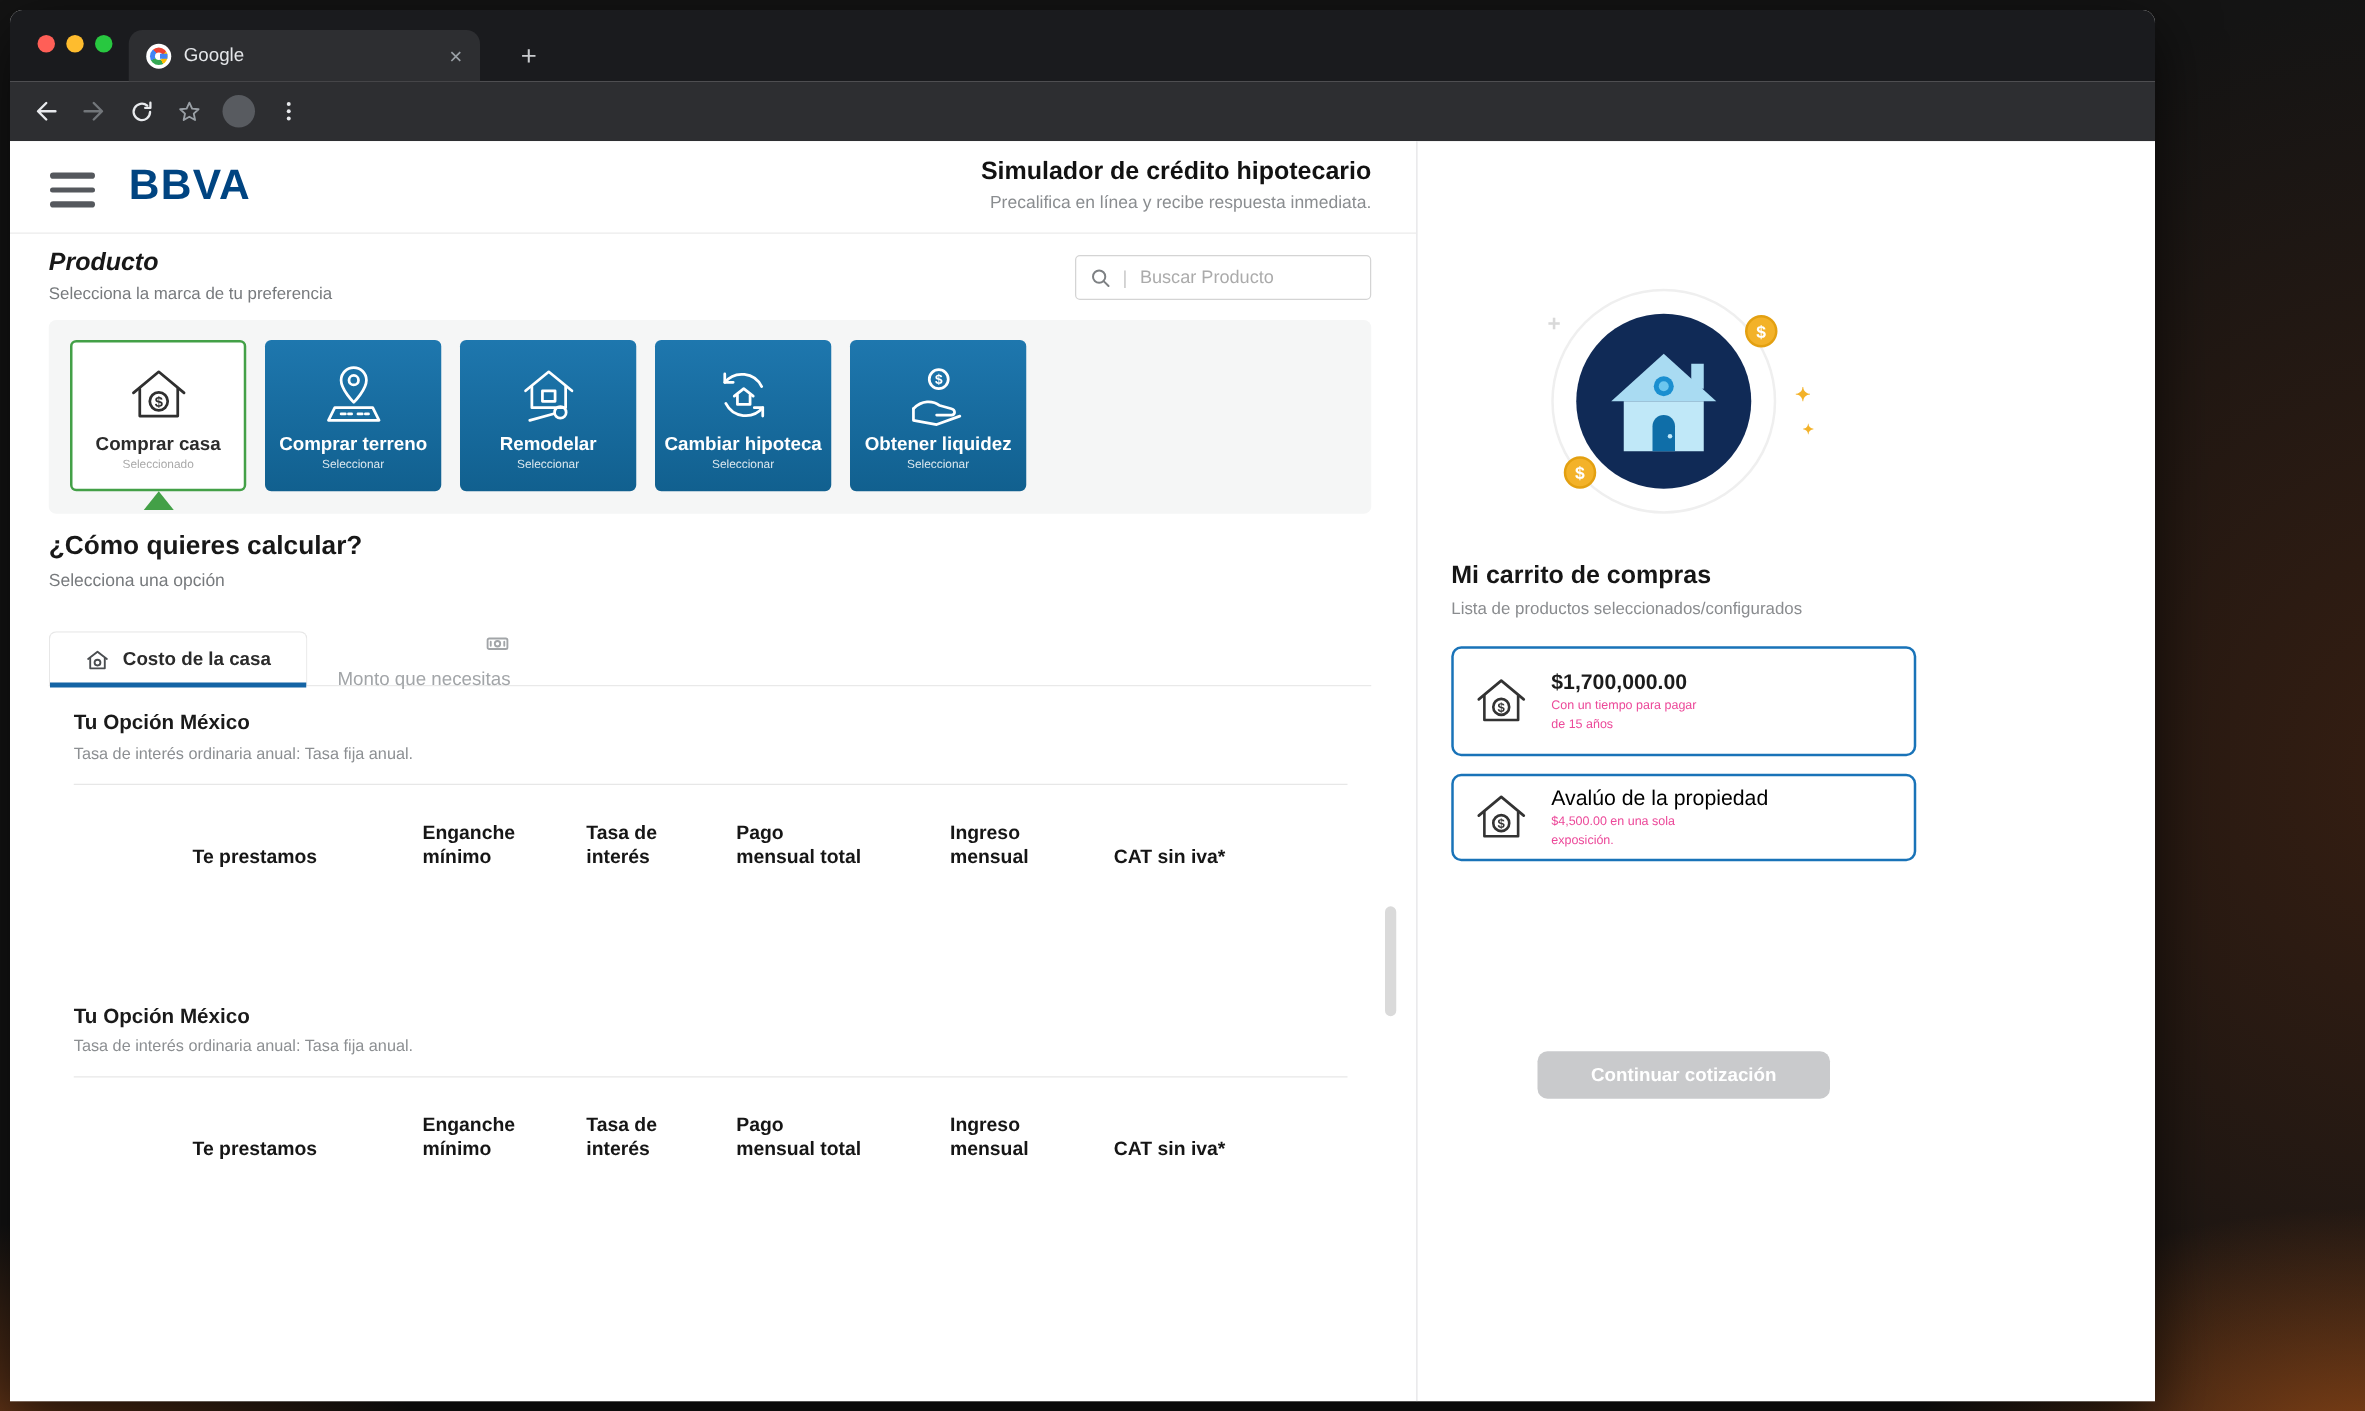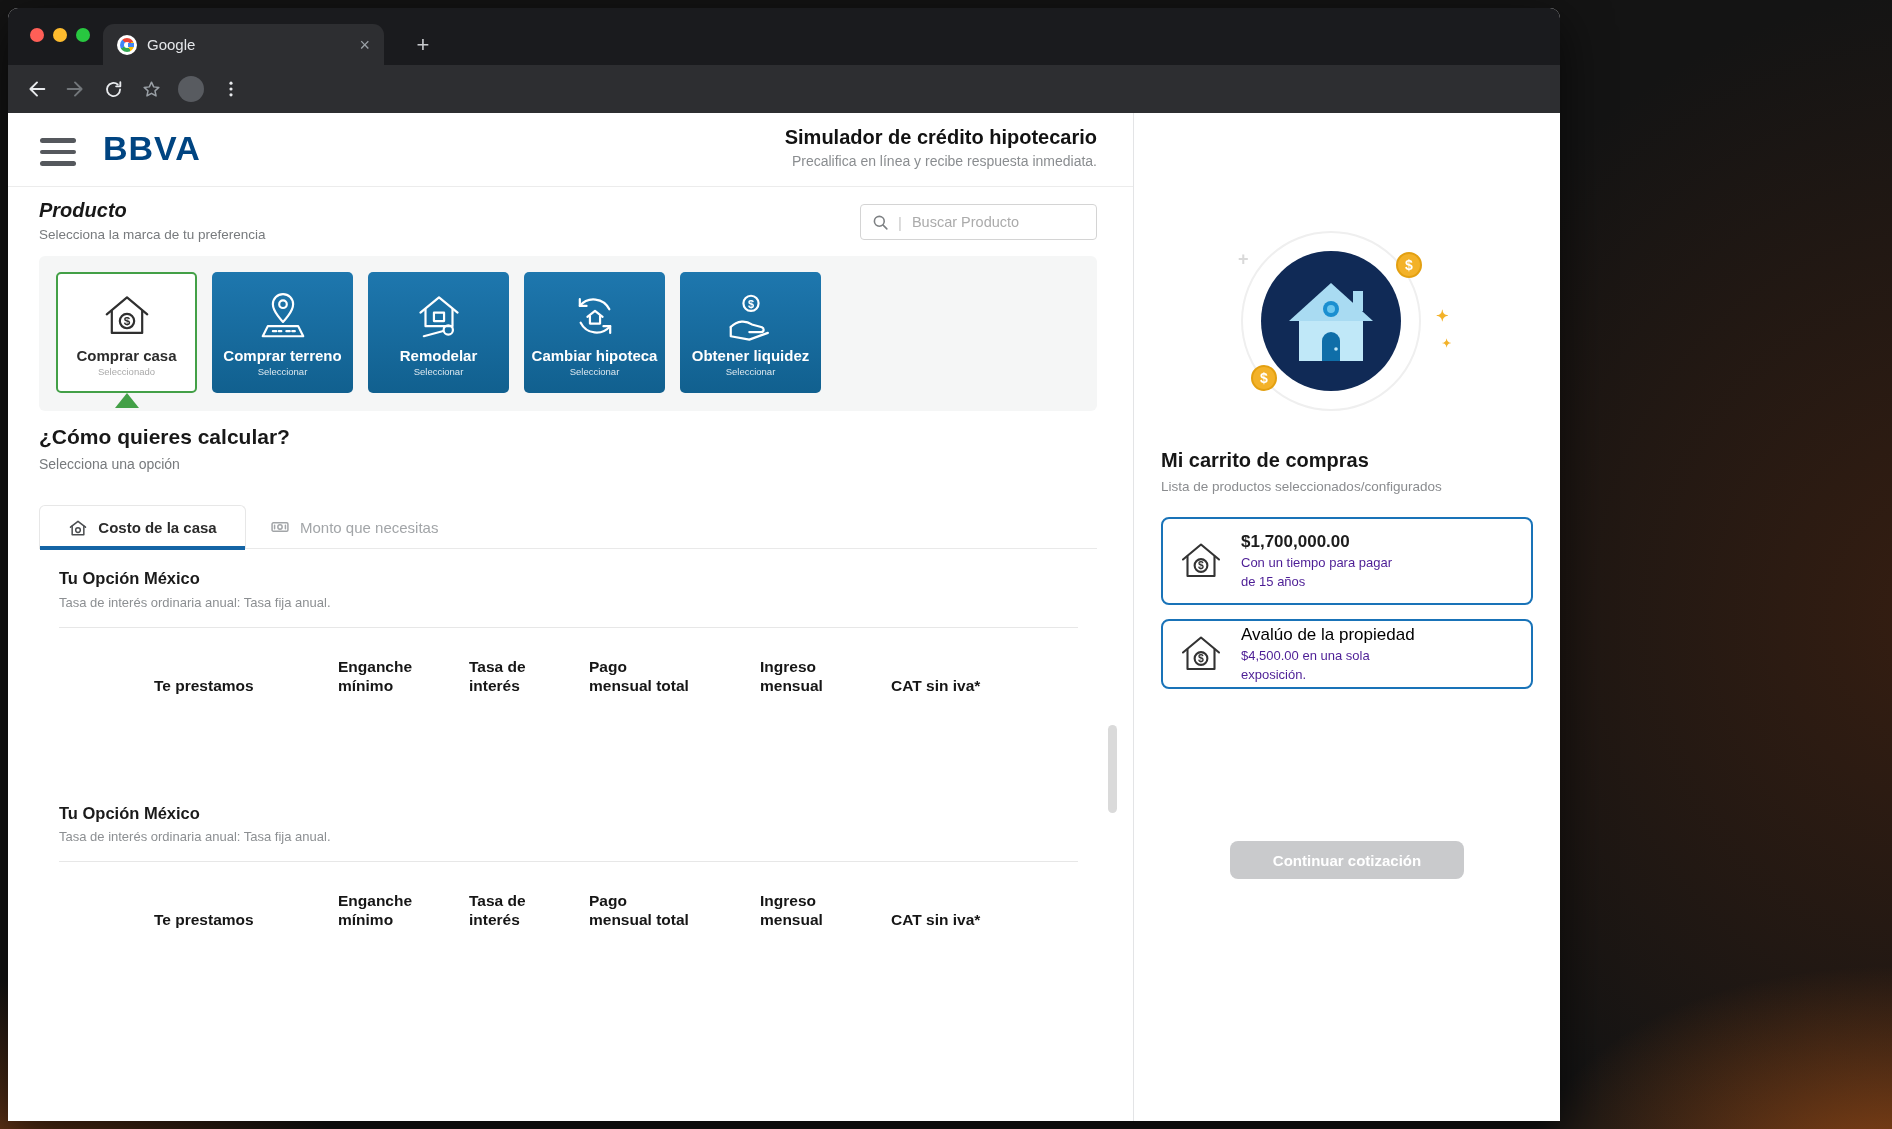--- a/index.html
+++ b/index.html
@@ -7,21 +7,21 @@
   body {
     width:1892px; height:1129px; overflow:hidden;
     font-family:"Liberation Sans", sans-serif;
     background:
       radial-gradient(520px 300px at 0% 104%, rgba(200,94,26,.55), transparent 65%),
       radial-gradient(560px 320px at 100% 104%, rgba(210,98,22,.6), transparent 65%),
       radial-gradient(820px 900px at 103% 55%, rgba(95,42,14,.45), transparent 70%),
       #141414;
   }
   .window {
-    position:absolute; left:8px; top:8px; width:1552px; height:1113px;
+    position:absolute; left:8px; top:8px; width:1716px; height:1113px;
     border-radius:10px 10px 0 0; overflow:hidden; background:#fff;
     box-shadow:0 14px 50px rgba(0,0,0,.65);
     display:flex; flex-direction:column;
   }
   
   .tabstrip { height:57px; background:#1a1b1e; position:relative; flex:0 0 auto; }
   .lights { position:absolute; left:22px; top:20px; display:flex; gap:9px; }
   .light { width:14px; height:14px; border-radius:50%; }
   .light.red{background:#ff5f57}.light.yellow{background:#febc2e}.light.green{background:#28c840}
   .tab {
@@ -75,22 +75,22 @@
   .tri { position:absolute; left:50%; transform:translateX(-50%); bottom:-17px; width:0; height:0;
     border-left:12px solid transparent; border-right:12px solid transparent; border-bottom:15px solid #43a047; }
   .calc-title { position:absolute; left:31px; top:312px; font-size:21px; font-weight:bold; color:#181818; }
   .calc-sub { position:absolute; left:31px; top:343px; font-size:14px; color:#777a7d; }
   .tabs { position:absolute; left:31px; top:392px; width:1058px; height:44px; border-bottom:1px solid #e9e9e9; }
   .tab-active { position:absolute; left:0; top:0; width:207px; height:44px; background:#fff;
     border:1px solid #e7e7e7; border-bottom:none; border-radius:6px 6px 0 0;
     display:flex; align-items:center; justify-content:center; gap:10px;
     font-size:15px; font-weight:600; color:#2b2b2b; }
   .tab-active::after { content:""; position:absolute; left:0; right:0; bottom:-1px; height:4px; background:#1464A5; }
-  .tab-idle { position:absolute; top:0; height:44px; display:flex; align-items:center; gap:10px;
-    font-size:15px; color:#a2a5a8; }
+  .tab-idle { position:absolute; top:0; height:44px; display:flex; align-items:flex-end; gap:10px;
+    font-size:15px; color:#a2a5a8;flex-direction:column; }
   .tab-idle.t2 { left:231px; } .tab-idle.t3 { left:436px; }
   .ticon { width:20px; height:20px; } .ticon svg { width:100%; height:100%; display:block; }
   .opt-title { position:absolute; left:51px; font-size:16.5px; font-weight:bold; color:#1a1a1a; }
   .opt-sub { position:absolute; left:51px; font-size:13px; color:#8c8f92; }
   .rule { position:absolute; left:51px; width:1019px; height:1px; background:#e7e7e7; }
   .thead, .trow { position:absolute; left:51px; width:1019px;
     display:grid; grid-template-columns:95px 184px 131px 120px 171px 131px 1fr; }
   .thead { align-items:end; height:58px; }
   .th { font-size:15.5px; font-weight:bold; color:#161616; white-space:pre-line; line-height:1.18; padding-bottom:4px; }
   .trow { height:56px; align-items:center; background:#f7f7f8; }
@@ -120,21 +120,21 @@
   .spark.s3 { left:308px; top:224px; color:#f3b229; font-size:11px; }
   .cart-title { position:absolute; left:27px; top:336px; font-size:20px; font-weight:bold; color:#161616; }
   .cart-sub { position:absolute; left:27px; top:366px; font-size:13.5px; color:#8a8c8f; }
   .cartcard { position:absolute; left:27px; width:372px; border:2px solid #1973B8; border-radius:8px;
     display:flex; align-items:center; gap:16px; padding:0 14px; background:#fff; }
   .cartcard.k1 { top:404px; height:88px; } .cartcard.k2 { top:506px; height:70px; }
   .cc-icon { width:48px; height:48px; color:#333; flex:0 0 auto; }
   .cc-icon svg { width:100%; height:100%; display:block; }
   .cc-title { font-size:17px; font-weight:bold; color:#1c1c1c; }
   .cc-title.plain { font-weight:400; font-size:17px; color:#000000; }
-  .cc-line { font-size:13px; color:#4c1d95; margin-top:3px; line-height:1.25; }
+  .cc-line { font-size:10px; color:#ec4899; margin-top:3px; line-height:1.25; }
   .cta { position:absolute; left:96px; top:728px; width:234px; height:38px; background:#c9cacc; border:none;
     border-radius:8px; color:#fff; font-size:15px; font-weight:bold; font-family:inherit; }
 </style>
 </head>
 <body>
 
 <div class="window">
 
   <div class="tabstrip">
     <div class="lights">

